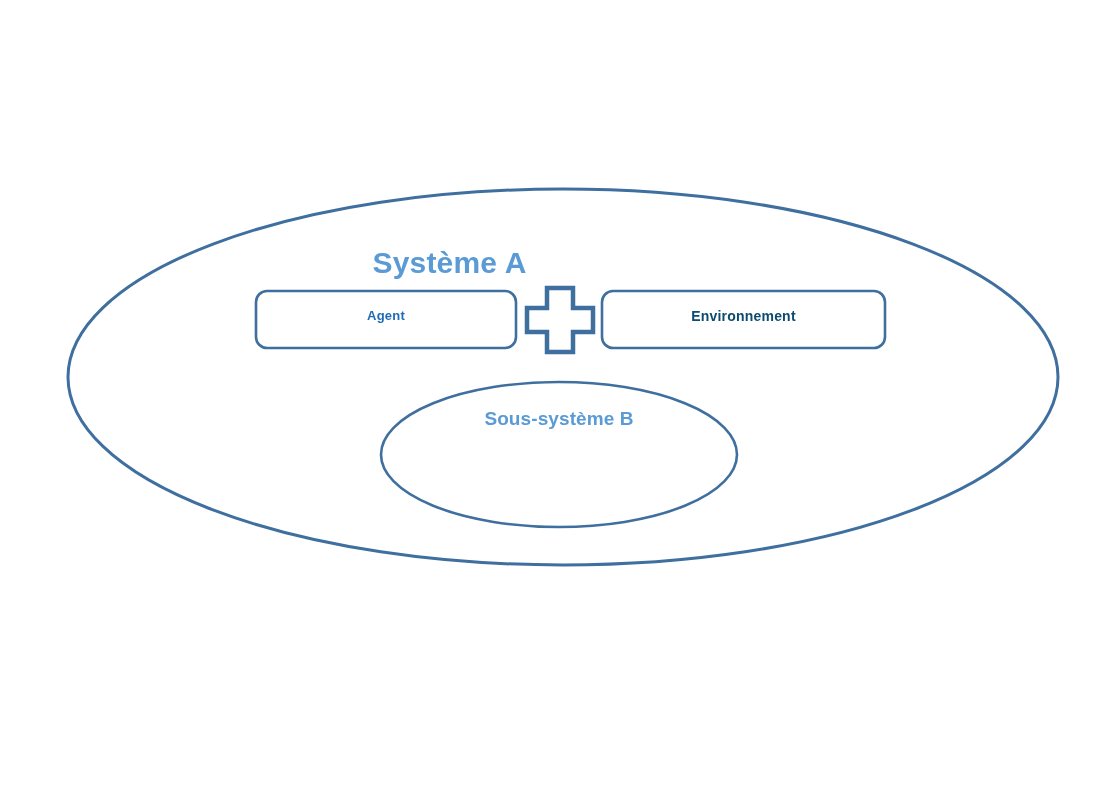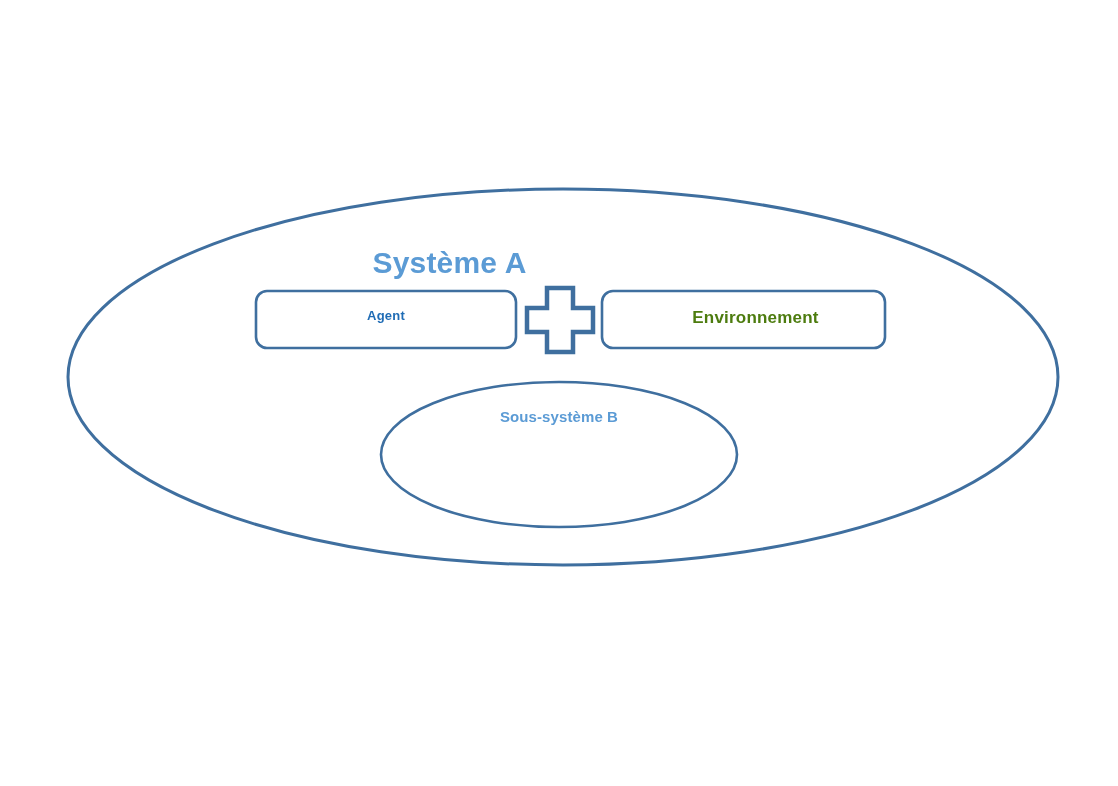--- a/index.html
+++ b/index.html
@@ -42,40 +42,39 @@
     top: 228px;
     font-size: 30px;
     letter-spacing: 0.2px;
     color: #5b9bd5;
     margin-top: 20px;
   }
   #subsystem-b-title {
     left: 381px;
     width: 356px;
     top: 409px;
-    font-size: 15px;
+    font-size: 19px;
     letter-spacing: 0.1px;
     color: #5b9bd5;
   }
   #agent-label {
     left: 255px;
     width: 262px;
     top: 309px;
     font-size: 13px;
     letter-spacing: 0.2px;
     color: #1f6cb5;
   }
   #environment-label {
     left: 601px;
     width: 285px;
     top: 309px;
-    font-size: 17px;
+    font-size: 14px;
     letter-spacing: 0.2px;
-    color: #4d7c0f;
-    padding-left: 12px;
+    color: #0c4a6e;
   }
 </style>
 </head>
 <body>
 
 <div id="canvas">
 
   <svg id="diagram-svg" viewBox="0 0 1118 786">
 
     <ellipse cx="563" cy="377" rx="495" ry="188" fill="#ffffff" stroke="#3f6f9f" stroke-width="3"></ellipse>

